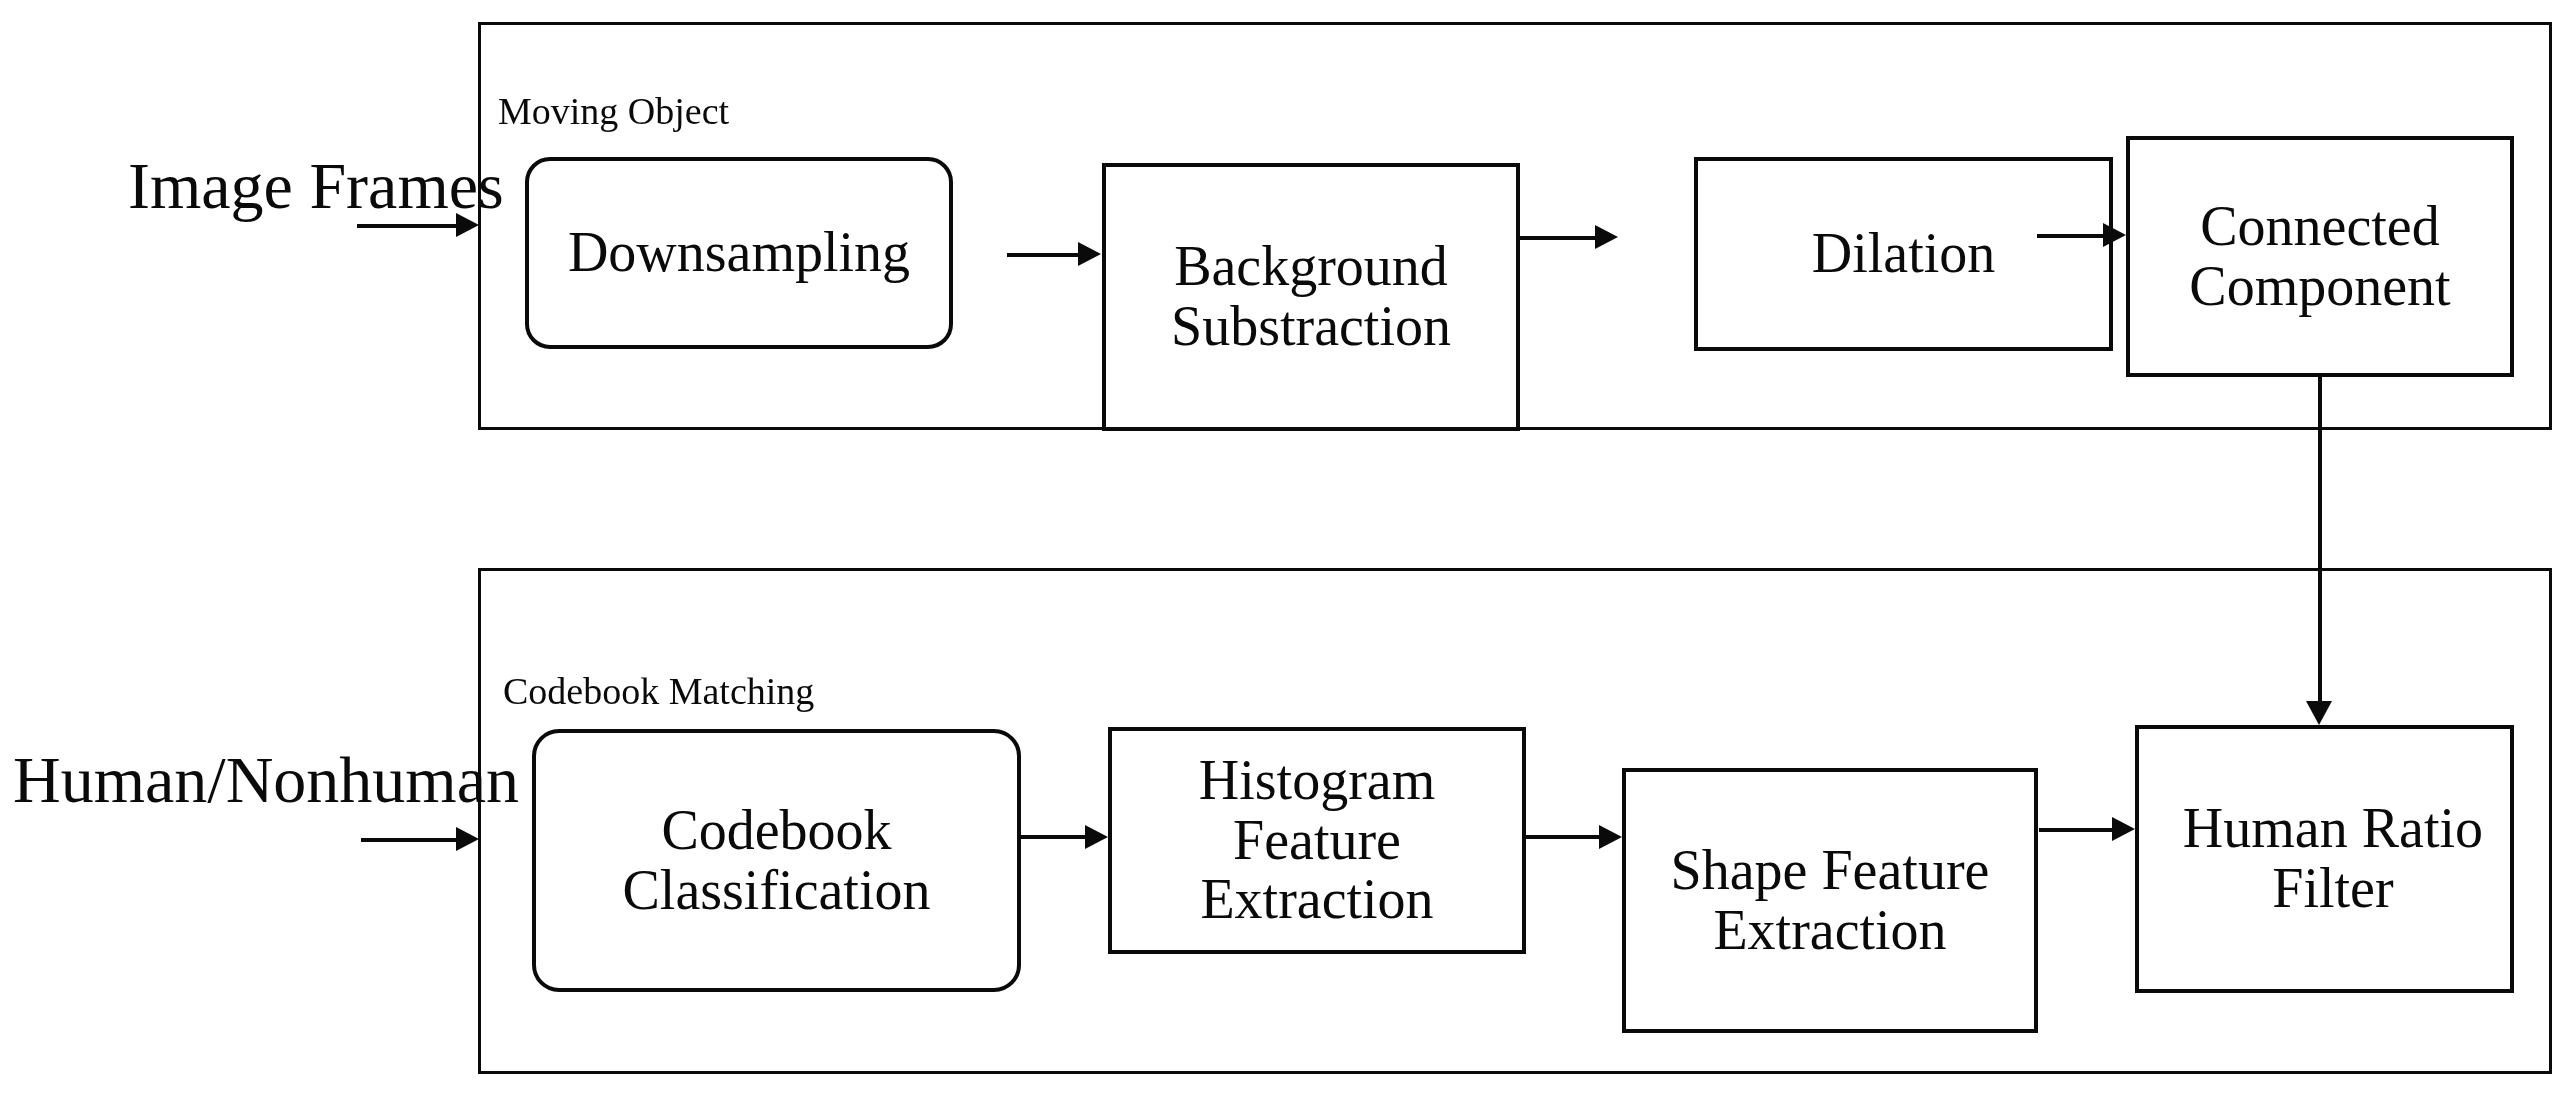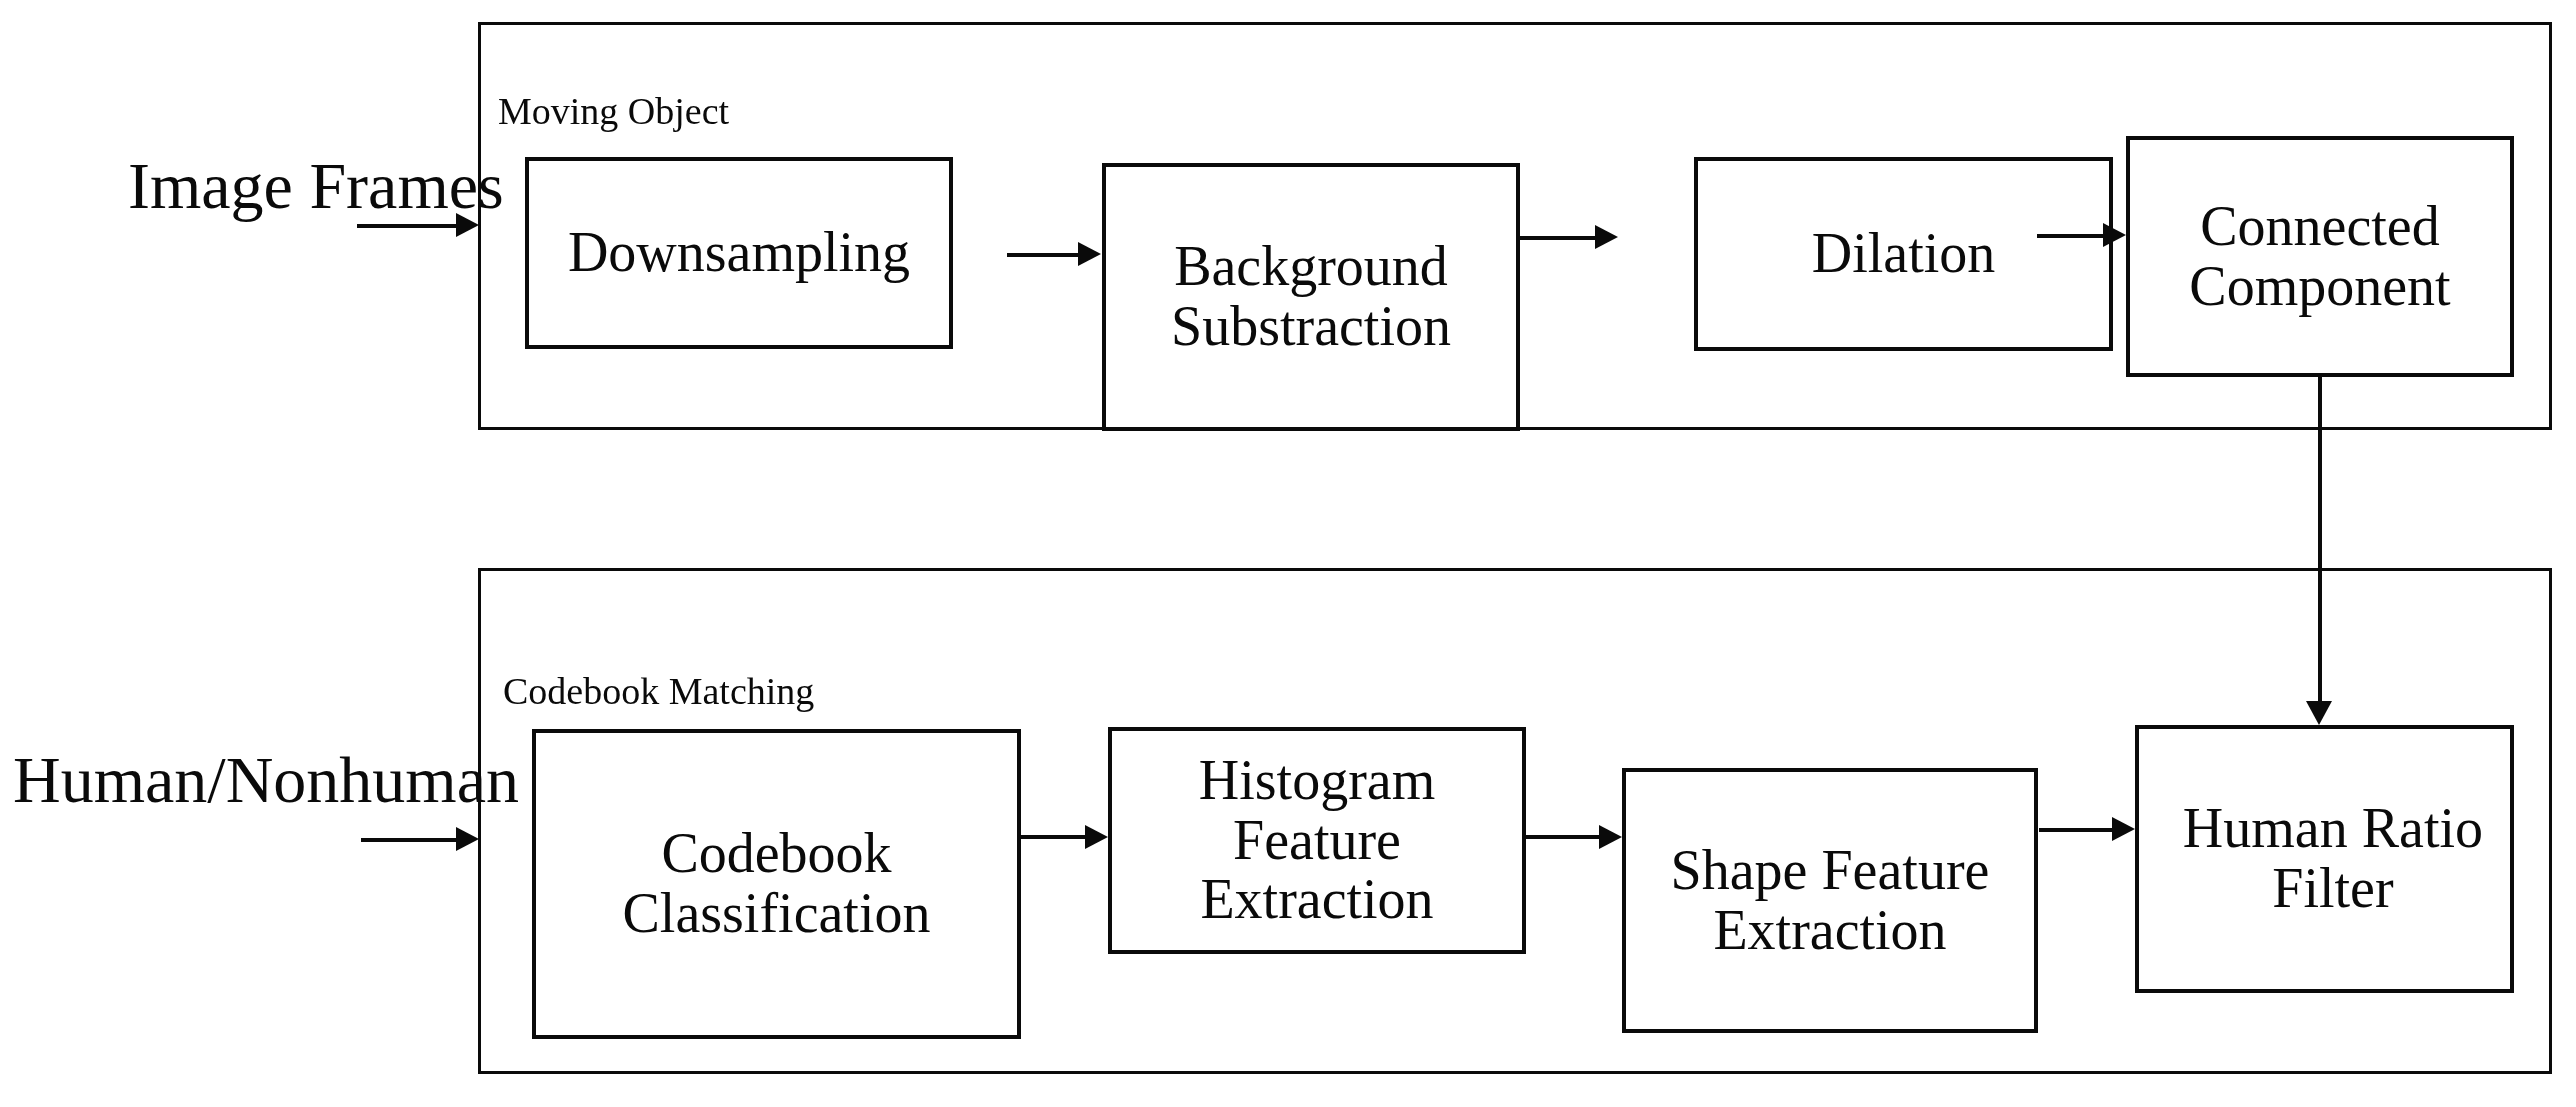--- a/index.html
+++ b/index.html
@@ -69,40 +69,40 @@
   }
 </style>
 </head>
 <body>
 
 <div id="stage">
 
   <div class="outer-box" style="left:478px;top:21.6px;width:2074px;height:408px;"></div>
   <div class="section-label" style="left:498px;top:92px;">Moving Object</div>
 
-  <div class="node" style="left:525px;top:157px;width:428px;height:192px;">
+  <div class="node" style="left:525px;top:157px;width:428px;height:192px;border-radius:25px;">
     <span>Downsampling</span>
   </div>
 
   <div class="node" style="left:1102px;top:136px;width:418px;height:268px;margin-top:27px;">
     <span>Background Substraction</span>
   </div>
 
   <div class="node" style="left:1694px;top:157px;width:419px;height:194px;">
     <span>Dilation</span>
   </div>
 
   <div class="node" style="left:2126px;top:136px;width:388px;height:241px;">
     <span>Connected Component</span>
   </div>
 
   <div class="outer-box" style="left:478px;top:568px;width:2074px;height:506px;"></div>
   <div class="section-label" style="left:503px;top:641px;margin-top:31px;">Codebook Matching</div>
 
-  <div class="node" style="left:532px;top:729px;width:489px;height:310px;">
+  <div class="node" style="left:532px;top:729px;width:489px;height:263px;border-radius:27px;">
     <span>Codebook Classification</span>
   </div>
 
   <div class="node" style="left:1108px;top:727px;width:418px;height:227px;">
     <span>Histogram Feature Extraction</span>
   </div>
 
   <div class="node" style="left:1622px;top:768px;width:416px;height:265px;">
     <span>Shape Feature Extraction</span>
   </div>

